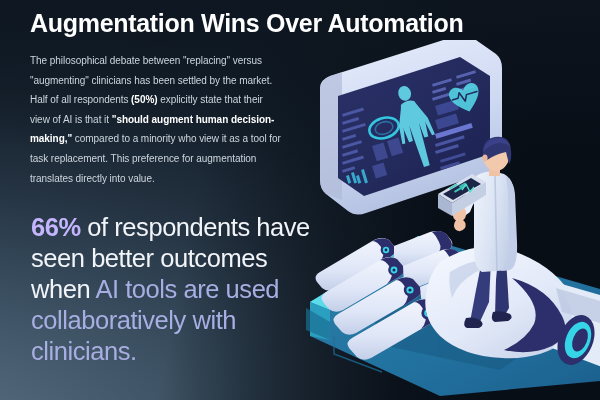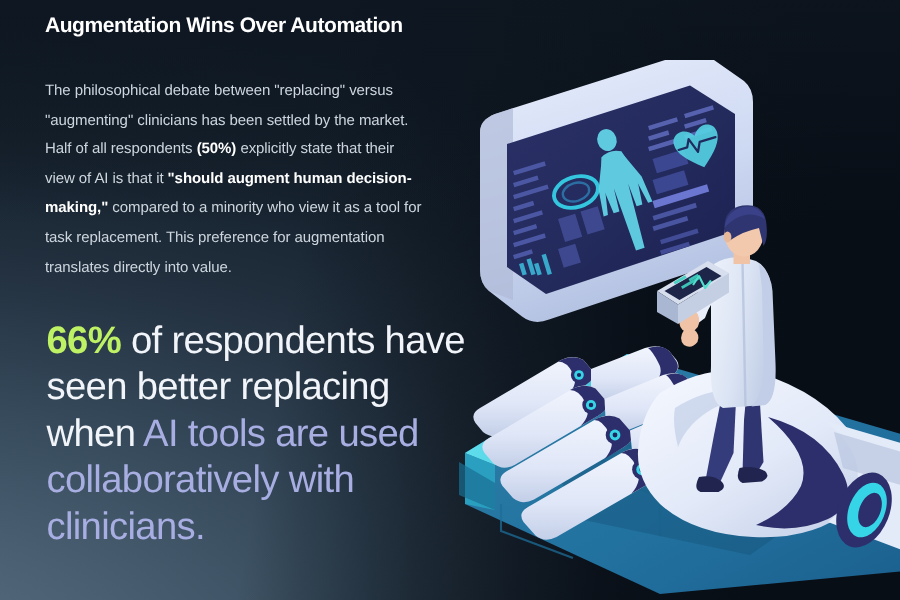--- a/index.html
+++ b/index.html
@@ -41,21 +41,21 @@
     left: 30px;
     top: 0;
     width: 268px;
     height: 400px;
   }
   .headline {
     position: absolute;
     left: 0;
     top: 8px;
     width: 330px;
-    font-size: 14px;
+    font-size: 25px;
     font-weight: bold;
     color: #ffffff;
     letter-spacing: -0.3px;
     line-height: 1.2;
     white-space: nowrap;
   }
   .body-copy {
     position: absolute;
     left: 0;
     top: 41px;
@@ -75,21 +75,21 @@
     left: 1px;
     top: 212px;
     width: 290px;
     font-size: 25.5px;
     line-height: 31px;
     color: #f1f4f8;
     letter-spacing: -0.45px;
     font-weight: normal;
   }
   .kicker .pct {
-    color: #bef264;
+    color: #c4b5fd;
     font-weight: bold;
   }
   .kicker .hl {
     color: #a8aee2;
     font-weight: normal;
   }
 
   
   .illo {
     position: absolute;
@@ -359,17 +359,17 @@
 
   <div class="text-col">
 
     <div class="headline">Augmentation Wins Over Automation</div>
 
     <p class="body-copy">
       <span>The philosophical debate between "replacing" versus "augmenting" clinicians has been settled by the market. Half of all respondents </span><b>(50%)</b><span> explicitly state that their view of AI is that it </span><b>"should augment human decision-making,"</b><span> compared to a minority who view it as a tool for task replacement. This preference for augmentation translates directly into value.</span>
     </p>
 
     <div class="kicker">
-      <span class="pct">66%</span><span> of respondents have seen better replacing when </span><span class="hl">AI tools are used collaboratively with clinicians.</span>
+      <span class="pct">66%</span><span> of respondents have seen better outcomes when </span><span class="hl">AI tools are used collaboratively with clinicians.</span>
     </div>
 
   </div>
 </div>
 
 </body></html>

